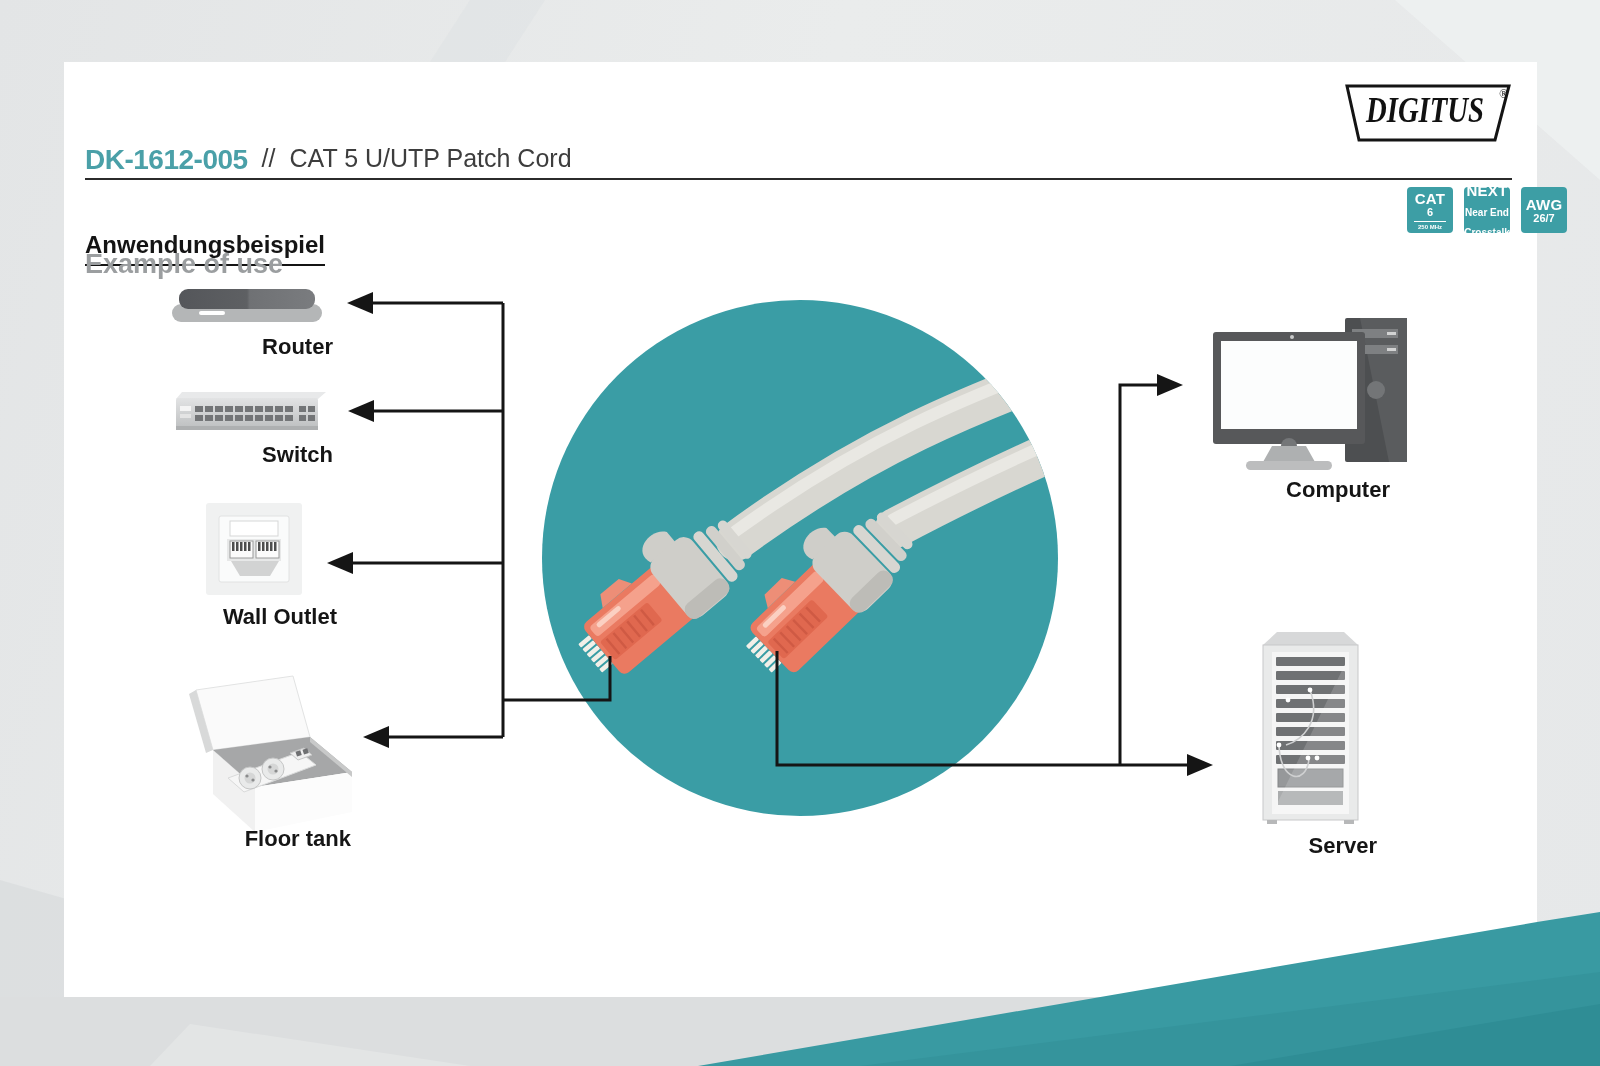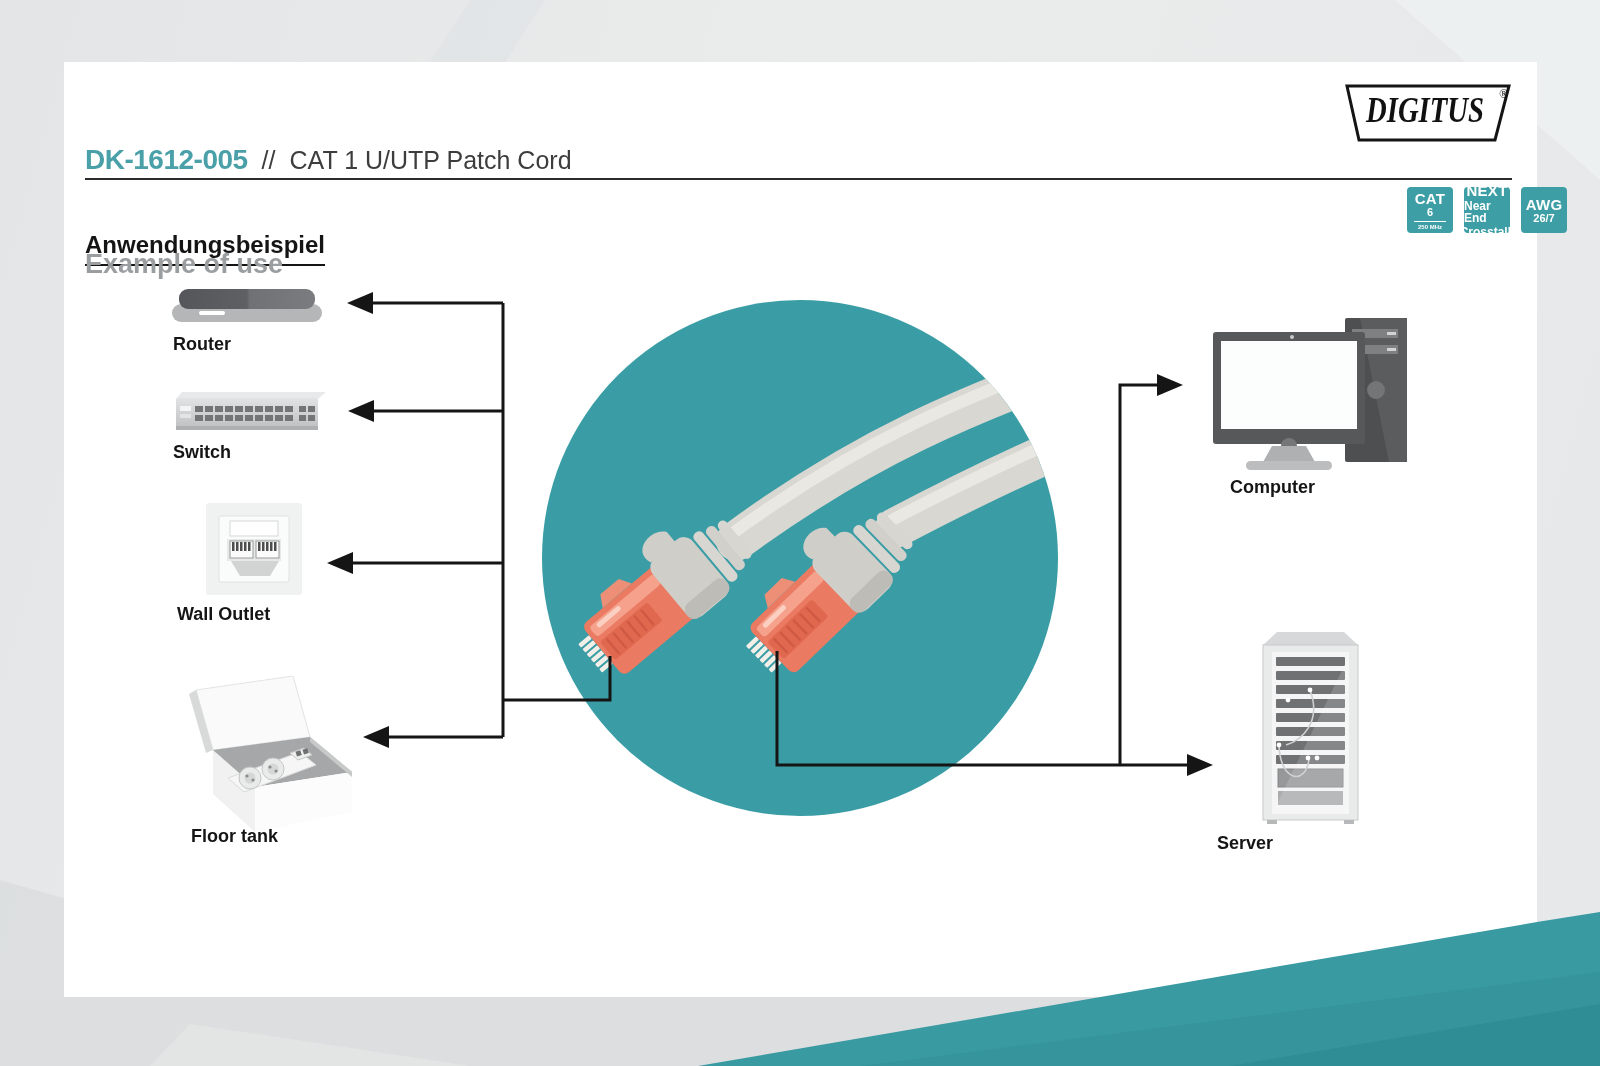--- a/index.html
+++ b/index.html
@@ -25,40 +25,40 @@
   
   .logo{left:1345px;top:84px;width:166px;height:58px;font-style:italic;}
   .logo svg{position:absolute;left:0;top:0;}
   .logo .word{
     position:absolute;left:0;top:7px;width:160px;text-align:center;
     font-family:"Liberation Serif",serif;font-weight:bold;font-size:35px;color:#111;
     transform:scaleX(.82);transform-origin:50% 50%;letter-spacing:0px;white-space:nowrap;
   }
   .logo .reg{position:absolute;right:3px;top:3px;font-size:12px;color:#111;font-family:"Liberation Serif",serif;}
   
-  .titlerow{left:85px;top:144px;display:flex;align-items:center;gap:14px;white-space:nowrap;}
+  .titlerow{left:85px;top:144px;display:flex;align-items:flex-start;gap:14px;white-space:nowrap;}
   .pcode{font-size:28px;font-weight:bold;color:#4aa0a8;letter-spacing:-.5px;}
   .psep{font-size:25px;color:#3d3d3d;}
   .ptitle{font-size:25px;color:#3d3d3d;}
   .rule{left:85px;top:178px;width:1427px;height:2px;background:#2b2b2b;}
   
   .badges{left:1387px;top:187px;display:flex;gap:11px;padding-left:20px;}
   .badge{width:46px;height:46px;background:#3d9ea5;border-radius:4px;color:#fff;
     display:flex;flex-direction:column;align-items:center;justify-content:center;line-height:1;}
   .badge .t1{font-size:15px;font-weight:bold;letter-spacing:.3px;}
   .badge .t2{font-size:11px;font-weight:bold;margin-top:1px;}
-  .badge .t2s{font-size:12px;font-weight:bold;margin-top:2px;}
+  .badge .t2s{font-size:10px;font-weight:bold;margin-top:10px;}
   .badge .div{width:32px;height:1px;background:#fff;margin:3px 0 2px 0;}
   .badge .t3{font-size:6px;font-weight:bold;}
   
   .h-de{left:85px;top:215px;font-size:24px;font-weight:bold;color:#141414;
     border-bottom:2px solid #141414;padding-bottom:5px;display:inline-block;margin-top:16px;}
   .h-en{left:85px;top:249px;font-size:27px;font-weight:bold;color:#9b9ea0;}
   
-  .devlabel{font-size:18px;font-weight:bold;color:#151515;text-align:left;width:160px;margin-left:-80px;}
+  .devlabel{font-size:22px;font-weight:bold;color:#151515;text-align:right;width:160px;margin-left:-80px;}
   svg.diagram{position:absolute;left:0;top:0;pointer-events:none;}
 </style>
 </head>
 <body>
 
 <div id="stage">
 
   <div class="bg-poly bgA"></div>
   <div class="bg-poly bgB"></div>
   <div class="bg-poly bgC"></div>
@@ -75,21 +75,21 @@
     <svg width="166" height="58" viewBox="0 0 166 58">
       <polygon points="2,2 164,2 150,56 14,56" fill="#ffffff" stroke="#141414" stroke-width="3"></polygon>
     </svg>
     <span class="word">DIGITUS</span>
     <span class="reg">®</span>
   </div>
 
   <div class="abs titlerow">
     <span class="pcode">DK-1612-005</span>
     <span class="psep">//</span>
-    <span class="ptitle">CAT 1 U/UTP Patch Cord</span>
+    <span class="ptitle">CAT 5 U/UTP Patch Cord</span>
   </div>
   <div class="abs rule"></div>
 
   <div class="abs badges">
     <div class="badge">
       <span class="t1">CAT</span>
       <span class="t2">6</span>
       <span class="div"></span>
       <span class="t3">250 MHz</span>
     </div>

